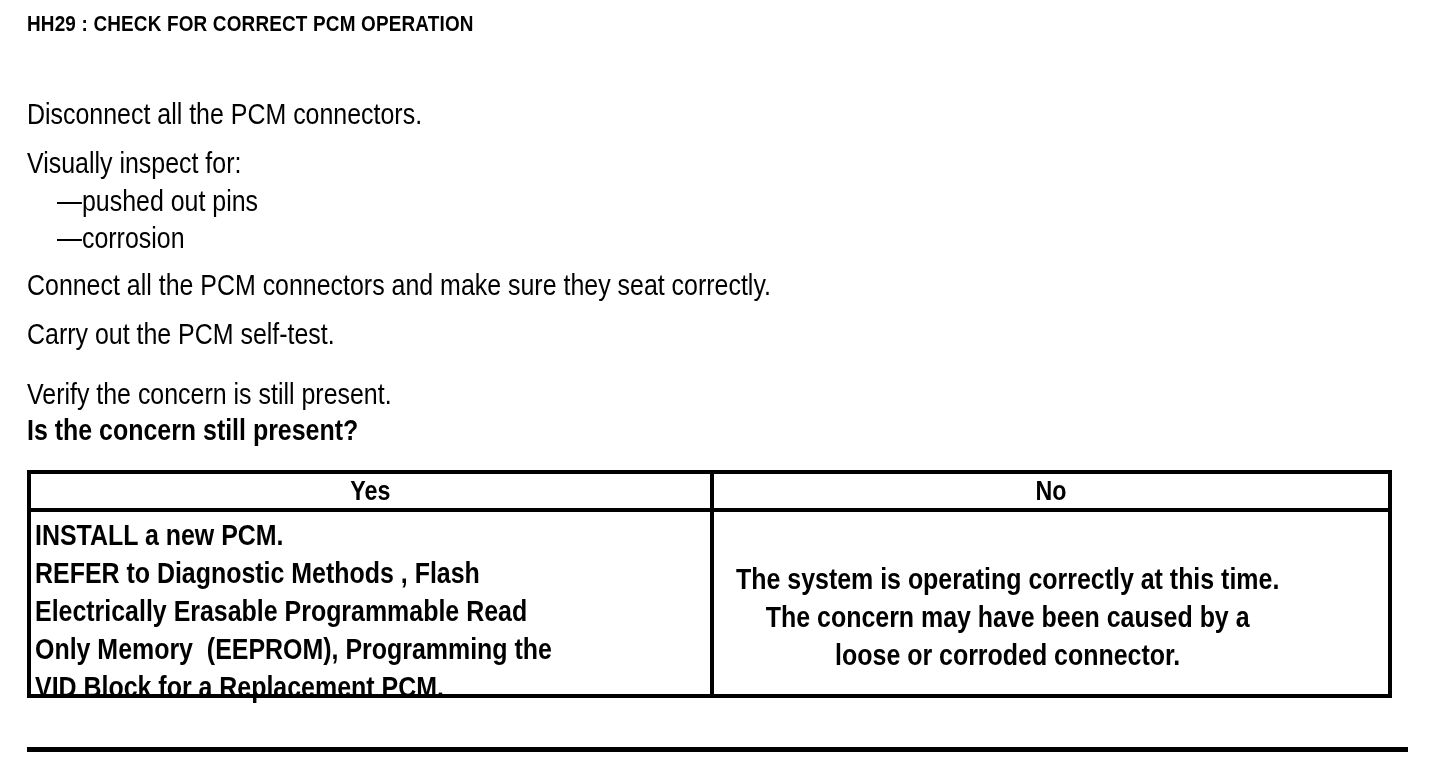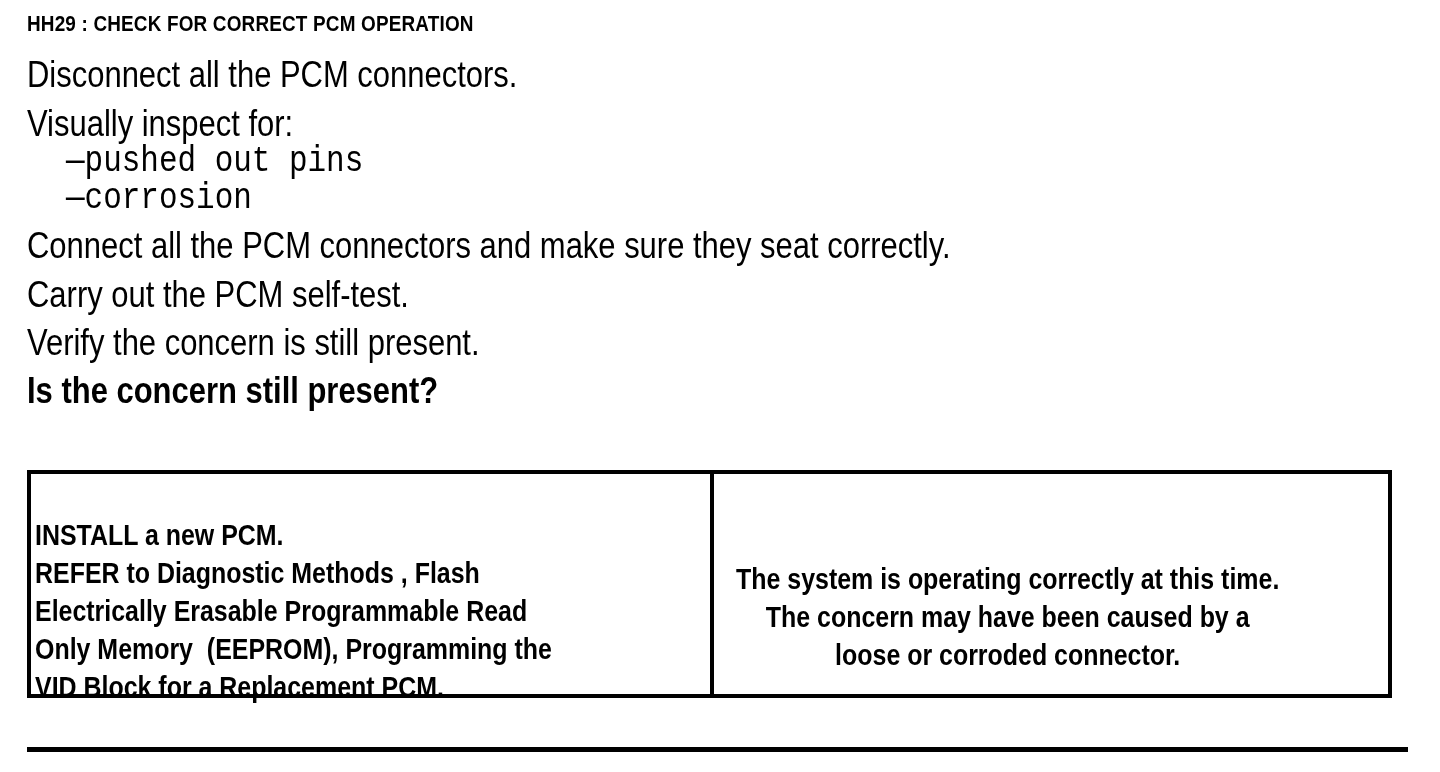--- a/index.html
+++ b/index.html
@@ -48,35 +48,36 @@
     font-size: 22px;
     font-weight: bold;
     letter-spacing: 0.2px;
     line-height: 28px;
   }
 
   
   .body-line {
     position: absolute;
     left: 27px;
-    font-size: 36px;
+    font-size: 29px;
     font-weight: normal;
     line-height: 34px;
     white-space: pre;
+    margin-top: 39px;
   }
   .body-line.bold { font-weight: bold; }
-  .body-line.indent { left: 66px; font-family: Liberation Mono, monospace; }
+  .body-line.indent { left: 57px; }
 
   .l-disconnect { top: 58px; }
   .l-visually   { top: 107px; }
   .l-dash1      { top: 145px; }
   .l-dash2      { top: 182px; }
   .l-connect    { top: 229px; }
   .l-carry      { top: 278px; }
-  .l-verify     { top: 326px; }
+  .l-verify     { top: 338px; }
   .l-question   { top: 374px; text-decoration: underline; }
 
   
   #decision-table {
     position: absolute;
     left: 27px;
     top: 470px;
     width: 1365px;
     height: 228px;
     box-sizing: border-box;
@@ -161,20 +162,24 @@
   <div class="body-line l-dash2 indent"><span class="cond">—corrosion</span></div>
 
   <div class="body-line l-carry"><span class="cond">Carry out the PCM self-test.</span></div>
 
   <div class="body-line l-verify"><span class="cond">Verify the concern is still present.</span></div>
 
   <div class="body-line l-question bold"><span class="cond">Is the concern still present?</span></div>
 
   <div id="decision-table">
 
+    <div class="thead">
+      <div class="th-cell th-yes"><span class="cond-c">Yes</span></div>
+      <div class="th-cell th-no"><span class="cond-c">No</span></div>
+    </div>
 
     <div class="col-divider"></div>
 
     <div class="tbody-cell td-yes"><span class="cond">INSTALL a new PCM.
 REFER to Diagnostic Methods , Flash
 Electrically Erasable Programmable Read
 Only Memory  (EEPROM), Programming the
 VID Block for a Replacement PCM.</span></div>
 
     <div class="tbody-cell td-no"><span class="cond">The system is operating correctly at this time.

